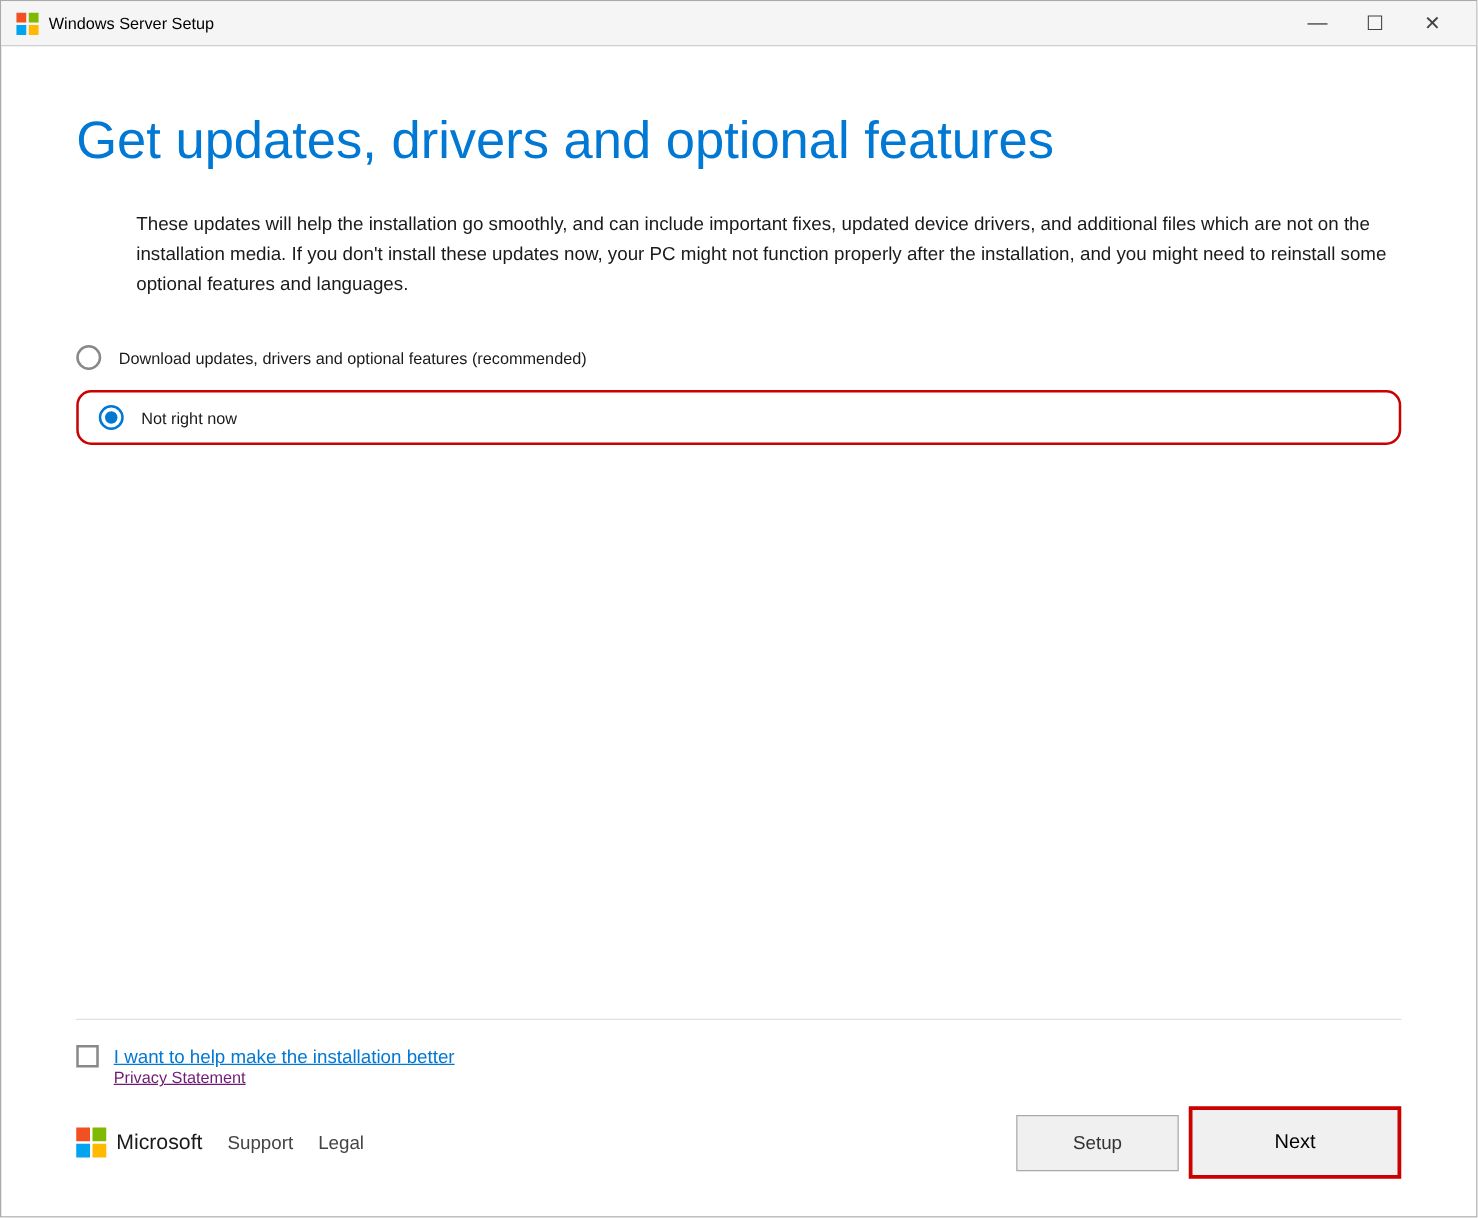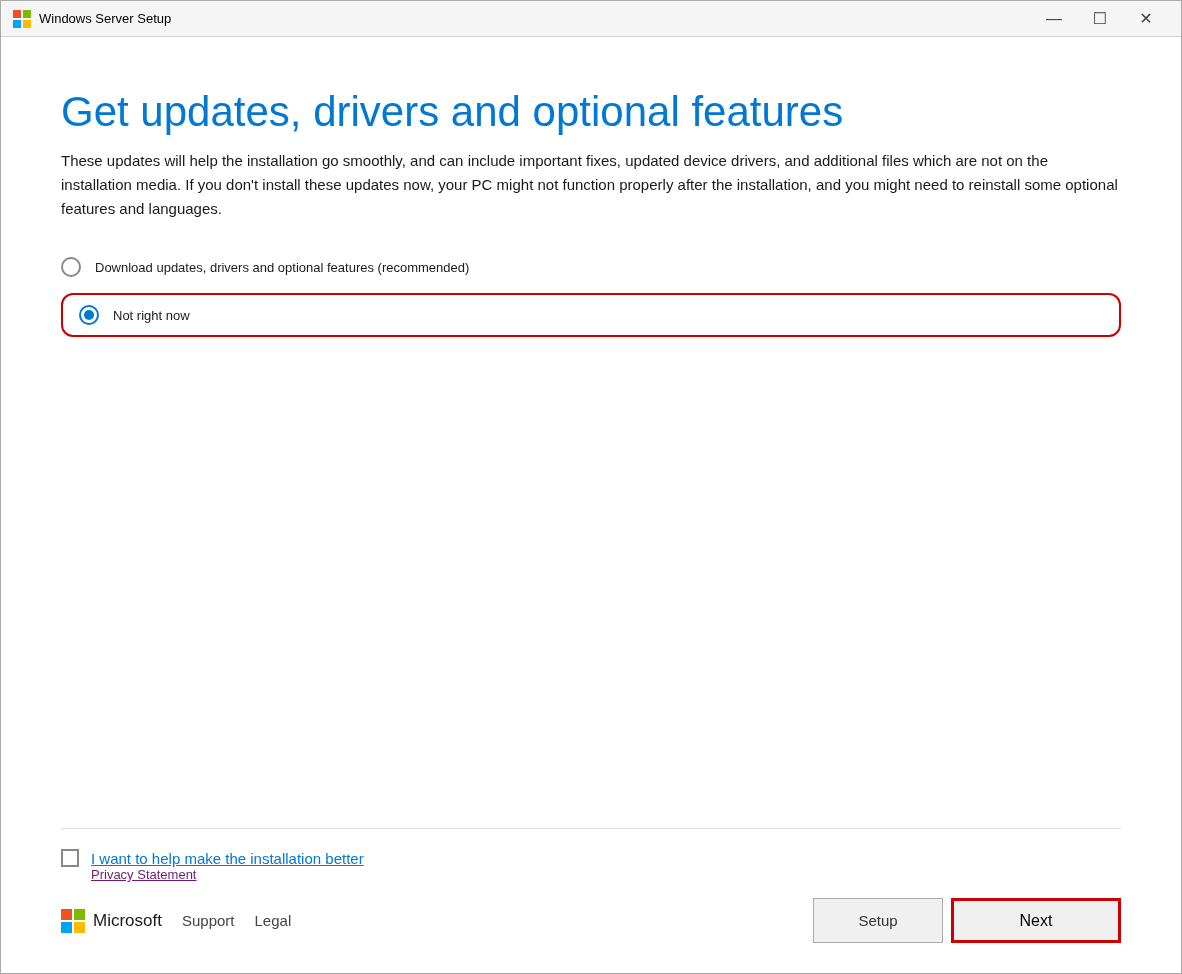--- a/index.html
+++ b/index.html
@@ -72,30 +72,31 @@
       flex: 1;
       padding: 50px 60px 0 60px;
       display: flex;
       flex-direction: column;
     }
 
     .page-title {
       font-size: 42px;
       font-weight: 300;
       color: #0078d4;
-      margin-bottom: 12px;
+      margin-bottom: 31px;
       line-height: 1.2;
     }
 
     .description {
       font-size: 15px;
       color: #1a1a1a;
       line-height: 1.6;
       max-width: 1060px;
       margin-bottom: 36px;
+      margin-left: 48px;
     }
 
     .radio-group {
       display: flex;
       flex-direction: column;
       gap: 16px;
       margin-bottom: 30px;
     }
 
     .radio-option {
@@ -240,21 +241,21 @@
       background: #f0f0f0;
       border: 1px solid #aaa;
       color: #333;
       font-size: 15px;
       cursor: pointer;
       font-family: 'Segoe UI', Arial, sans-serif;
     }
 
     .btn-next {
       width: 170px;
-      height: 45px;
+      height: 58px;
       background: #f0f0f0;
       border: 3px solid #cc0000;
       color: #000;
       font-size: 16px;
       cursor: pointer;
       font-family: 'Segoe UI', Arial, sans-serif;
       font-weight: 500;
     }
   </style>
 </head>

